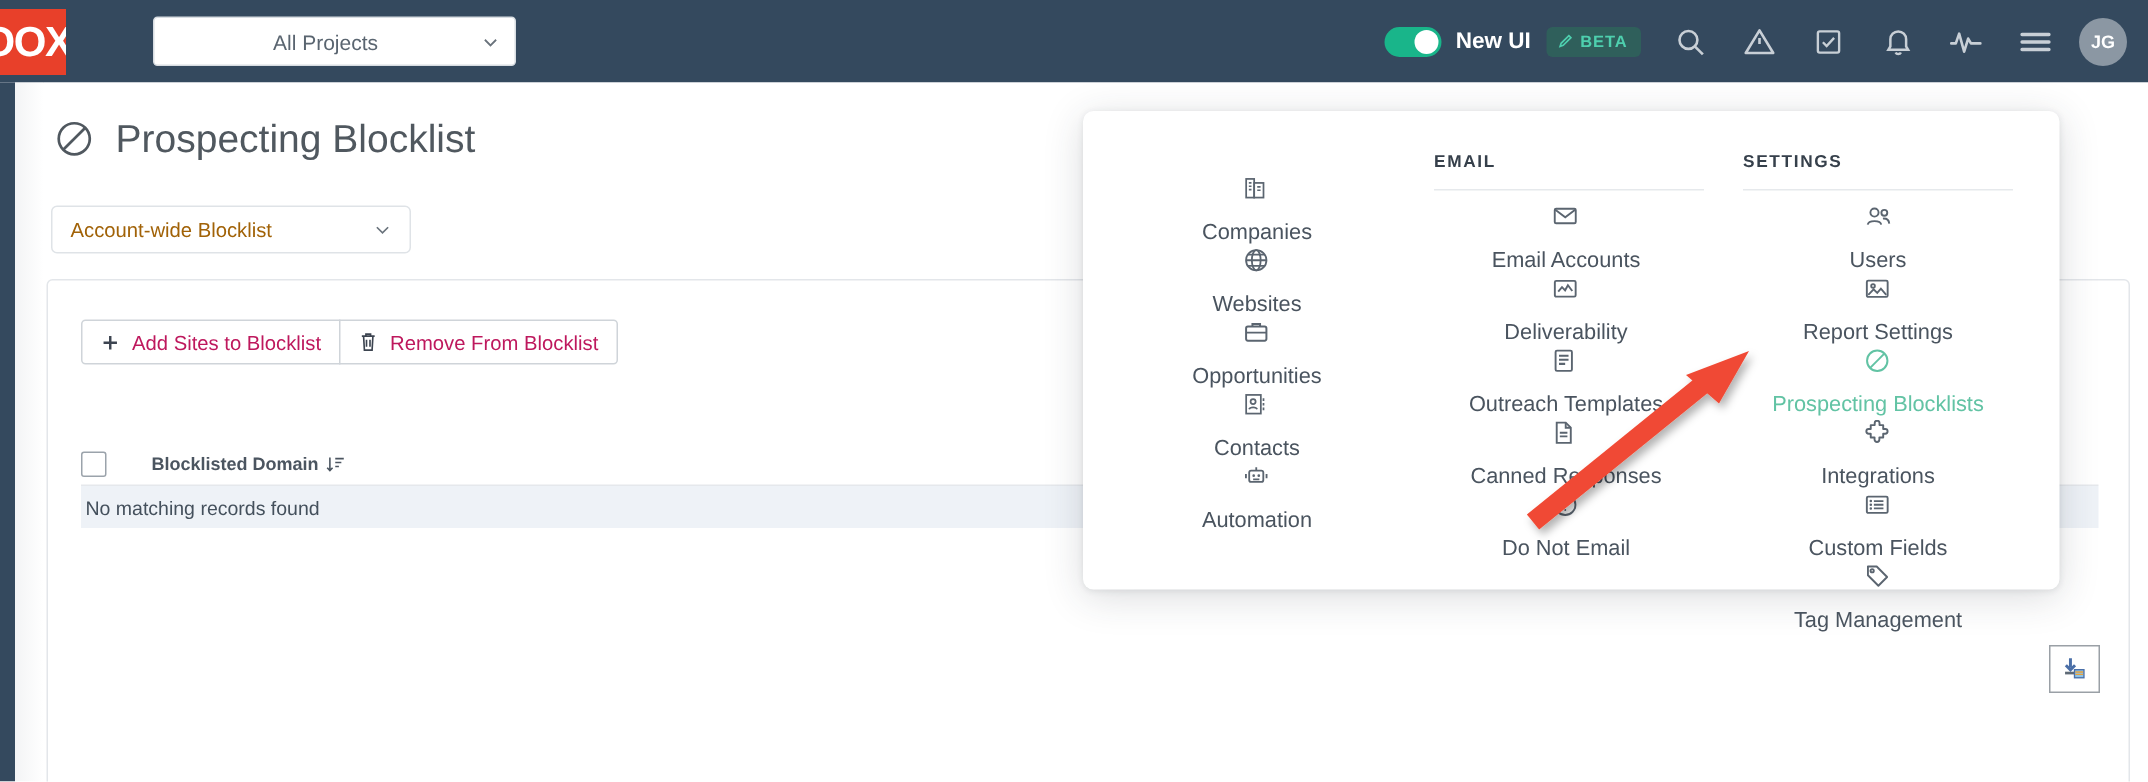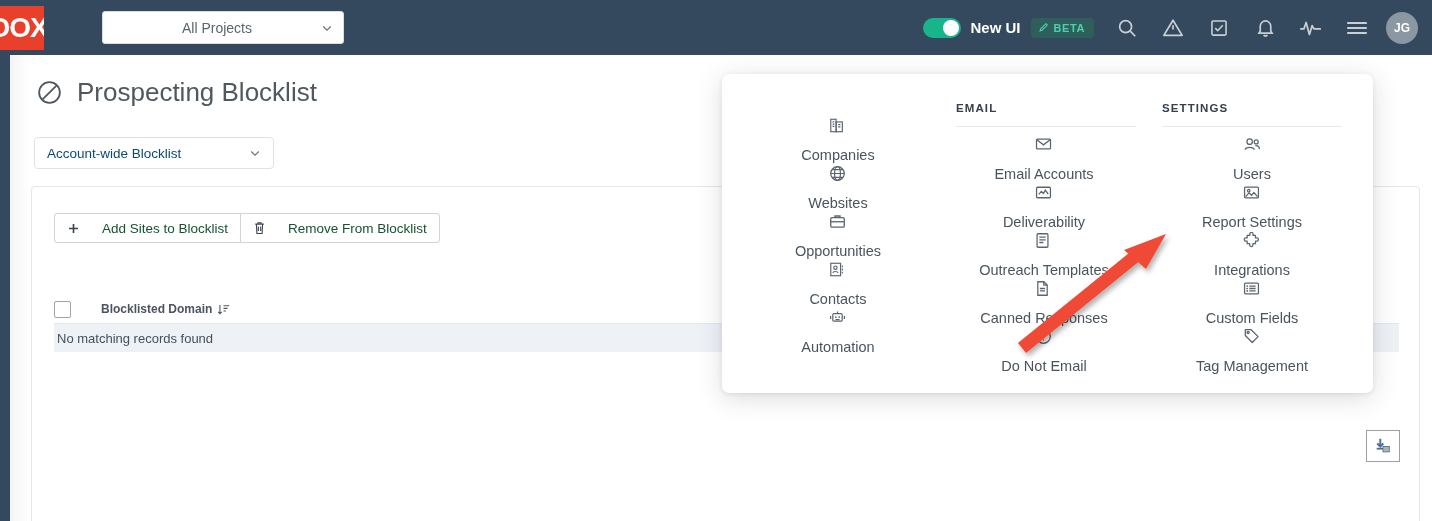--- a/index.html
+++ b/index.html
@@ -85,34 +85,34 @@
     display: flex; align-items: center; gap: 14px;
     font-size: 26px; color: #50585f; font-weight: 400;
   }
   .title-icon { width: 27px; height: 27px; flex: none; color:#50585f; }
 
   .scope-select {
     position: absolute; left: 5px; top: 82px;
     width: 240px; height: 32px;
     background: #fff; border: 1px solid #dfe3e7; border-radius: 4px;
     display: flex; align-items: center; padding: 0 12px;
-    font-size: 13.5px; color: #0c4a6e; cursor: pointer;
+    font-size: 13.5px; color: #a16207; cursor: pointer;
   }
   .scope-select .ss-label { flex: 1; }
 
   .card {
     position: absolute; left: 2px; top: 131px;
     width: 1389px; height: 350px;
     background: #fff; border: 1px solid #e3e6ea; border-radius: 4px;
   }
   .btnrow { position: absolute; left: 22px; top: 26px; display: flex; }
   .btn {
     height: 30px; background: #fff; border: 1px solid #cfd4d9;
-    display: flex; align-items: center; gap: 22px;
-    padding: 0 12px; font-size: 13.5px; color: #14532d; cursor: pointer;
+    display: flex; align-items: center; gap: 8px;
+    padding: 0 12px; font-size: 13.5px; color: #be185d; cursor: pointer;
   }
   .btn:first-child { border-radius: 3px 0 0 3px; }
   .btn + .btn { border-radius: 0 3px 3px 0; margin-left: -1px; align-items: center; }
   .btn svg { flex: none; }
 
   .export-btn {
     position: absolute; left: 1334px; top: 243px;
     width: 34px; height: 32px; border: 1px solid #9aa0a6; background: #fff;
     display: flex; align-items: center; justify-content: center; cursor: pointer;
   }
@@ -438,20 +438,29 @@
         <span class="mi-ic">
           <svg width="17" height="15" viewBox="0 0 18 16" fill="none" stroke="#5b6570" stroke-width="1.35">
               <rect x="1.6" y="2.2" width="14.8" height="11.6" rx="1"></rect>
               <circle cx="6" cy="6" r="1.3"></circle>
               <path d="M2.6 12.4l3.8-4 2.6 2.6 2.6-3 3.8 4.4"></path>
             </svg>
         </span>
         <span>Report Settings</span>
       </div>
 
+      <div class="mitem active">
+        <span class="mi-ic">
+          <svg width="17" height="17" viewBox="0 0 18 18" fill="none" stroke="#62c3a4" stroke-width="1.4">
+              <circle cx="9" cy="9" r="7.2"></circle>
+              <path d="M4 14L14 4"></path>
+            </svg>
+        </span>
+        <span>Prospecting Blocklists</span>
+      </div>
 
       <div class="mitem">
         <span class="mi-ic">
           <svg width="17" height="17" viewBox="0 0 18 18" fill="none" stroke="#5b6570" stroke-width="1.35" stroke-linejoin="round">
               <path d="M7.2 2.2a1.7 1.7 0 013.4 0v1.4h2.6v2.7h1.4a1.7 1.7 0 010 3.4h-1.4v2.7h-2.7v1.4a1.7 1.7 0 01-3.4 0v-1.4H4.4V9.7H3a1.7 1.7 0 010-3.4h1.4V3.6h2.8z"></path>
             </svg>
         </span>
         <span>Integrations</span>
       </div>
 

